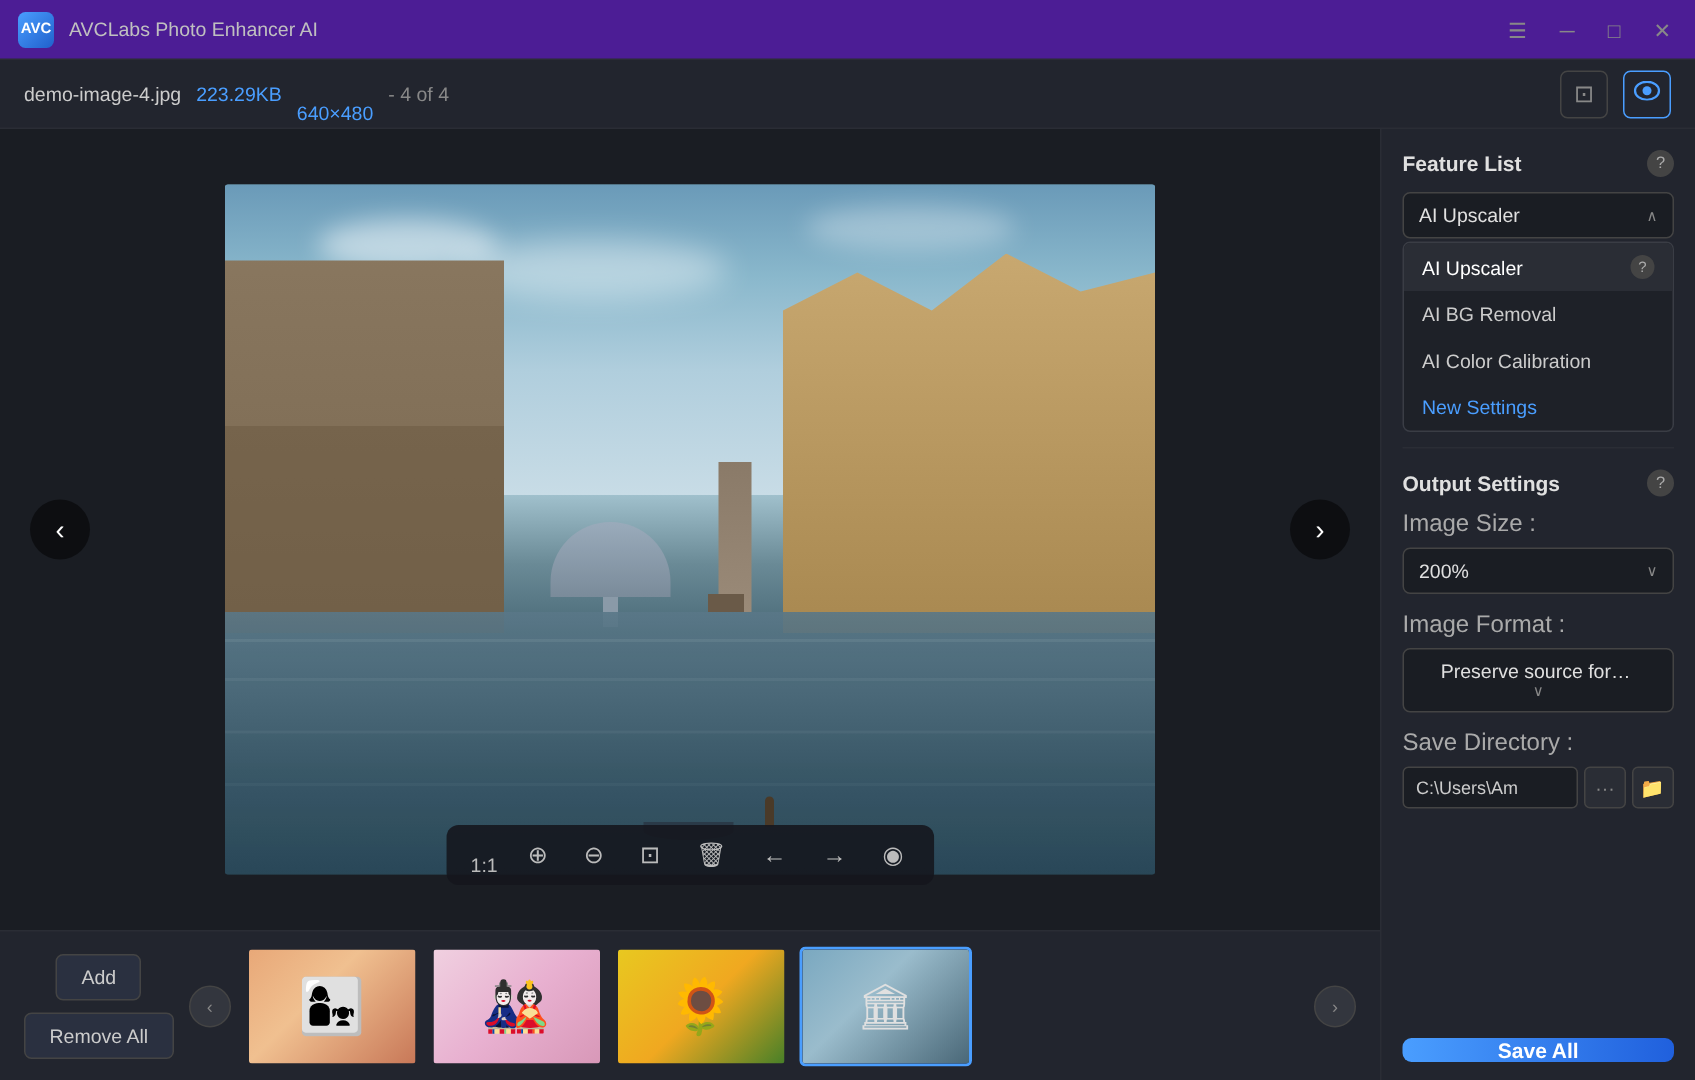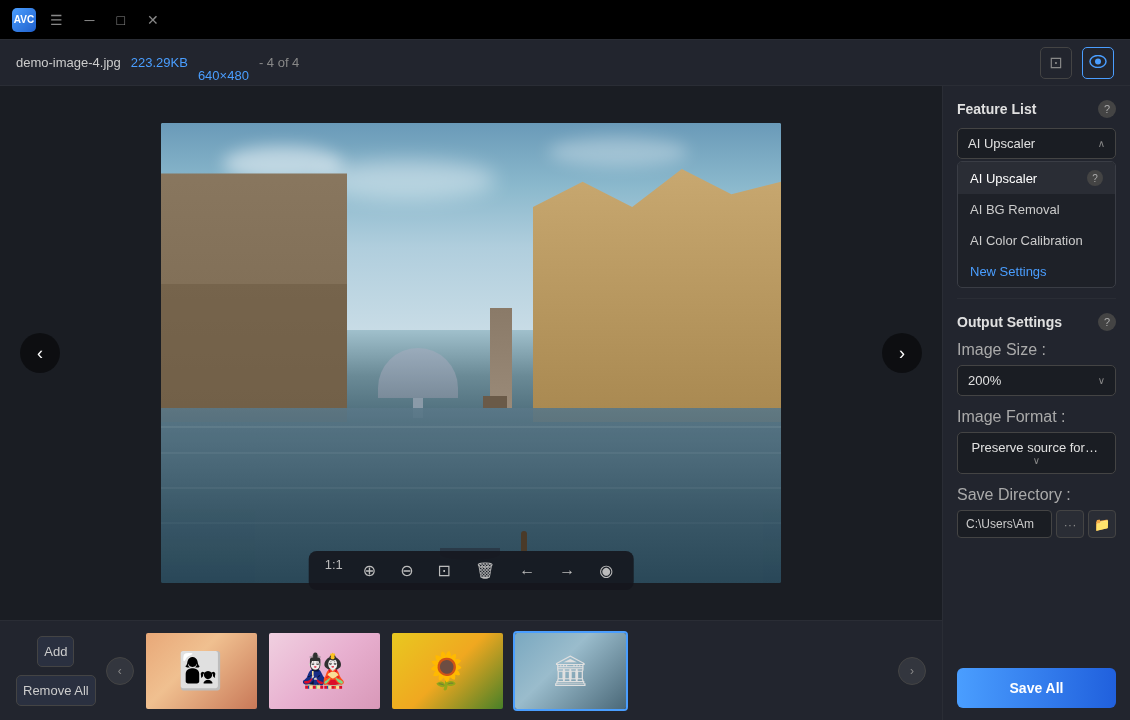--- a/index.html
+++ b/index.html
@@ -9,21 +9,21 @@
       color: #e0e0e0;
       width: 1130px;
       height: 720px;
       overflow: hidden;
       display: flex;
       flex-direction: column;
     }
 
     
     .title-bar {
-      background: #000000;
+      background: #4c1d95;
       height: 40px;
       display: flex;
       align-items: center;
       padding: 0 12px;
       flex-shrink: 0;
       border-bottom: 1px solid #2a2d35;
     }
     .title-bar-logo {
       width: 24px; height: 24px;
       background: linear-gradient(135deg, #4a9eff, #2060cc);
@@ -148,21 +148,21 @@
     
     .viewer-toolbar {
       position: absolute;
       bottom: 30px;
       left: 50%;
       transform: translateX(-50%);
       background: rgba(20, 22, 28, 0.88);
       border-radius: 8px;
       padding: 6px 16px;
       display: flex;
-      align-items: flex-start;
+      align-items: flex-end;
       gap: 16px;
       z-index: 20;
     }
     .toolbar-btn {
       background: none;
       border: none;
       color: #bbb;
       font-size: 16px;
       cursor: pointer;
       padding: 4px;
@@ -244,40 +244,40 @@
 
     
     .action-buttons {
       display: flex;
       flex-direction: column;
       gap: 8px;
       align-items: center;
       flex-shrink: 0;
     }
     .btn-add, .btn-remove-all {
-      padding: 7px 6px;
+      padding: 7px 16px;
       border-radius: 5px;
       border: none;
       cursor: pointer;
       font-size: 13px;
     }
     .btn-add {
       background: #2a3040;
       color: #ccc;
       border: 1px solid #444;
     }
     .btn-remove-all {
       background: #2a3040;
       color: #ccc;
       border: 1px solid #444;
     }
 
     
     .right-panel {
-      width: 188px;
+      width: 210px;
       background: #22252e;
       display: flex;
       flex-direction: column;
       border-left: 1px solid #2a2d35;
       overflow-y: auto;
       flex-shrink: 0;
     }
 
     .panel-section {
       padding: 14px 14px 10px;
@@ -401,41 +401,42 @@
       color: #888;
       cursor: pointer;
       display: flex; align-items: center; justify-content: center;
       font-size: 13px;
       flex-shrink: 0;
     }
 
     
     .save-all-btn {
       margin: 12px 14px;
-      padding: 12px;
+      padding: 0;
       background: linear-gradient(90deg, #4a9eff, #2060dd);
       border: none;
       border-radius: 6px;
       color: #fff;
       font-size: 14px;
       font-weight: 600;
       cursor: pointer;
       width: calc(100% - 28px);
       text-align: center;
     }
 
     .panel-spacer { flex: 1; }
   </style>
 </head>
 <body>
 
 <div class="title-bar">
   <div class="title-bar-logo">
     <span>AVC</span>
   </div>
+  <span class="title-bar-title">AVCLabs Photo Enhancer AI</span>
   <div class="title-bar-controls">
     <span class="title-bar-btn">☰</span>
     <span class="title-bar-btn">─</span>
     <span class="title-bar-btn">□</span>
     <span class="title-bar-btn">✕</span>
   </div>
 </div>
 
 <div class="top-bar">
   <span class="file-name">demo-image-4.jpg</span>

